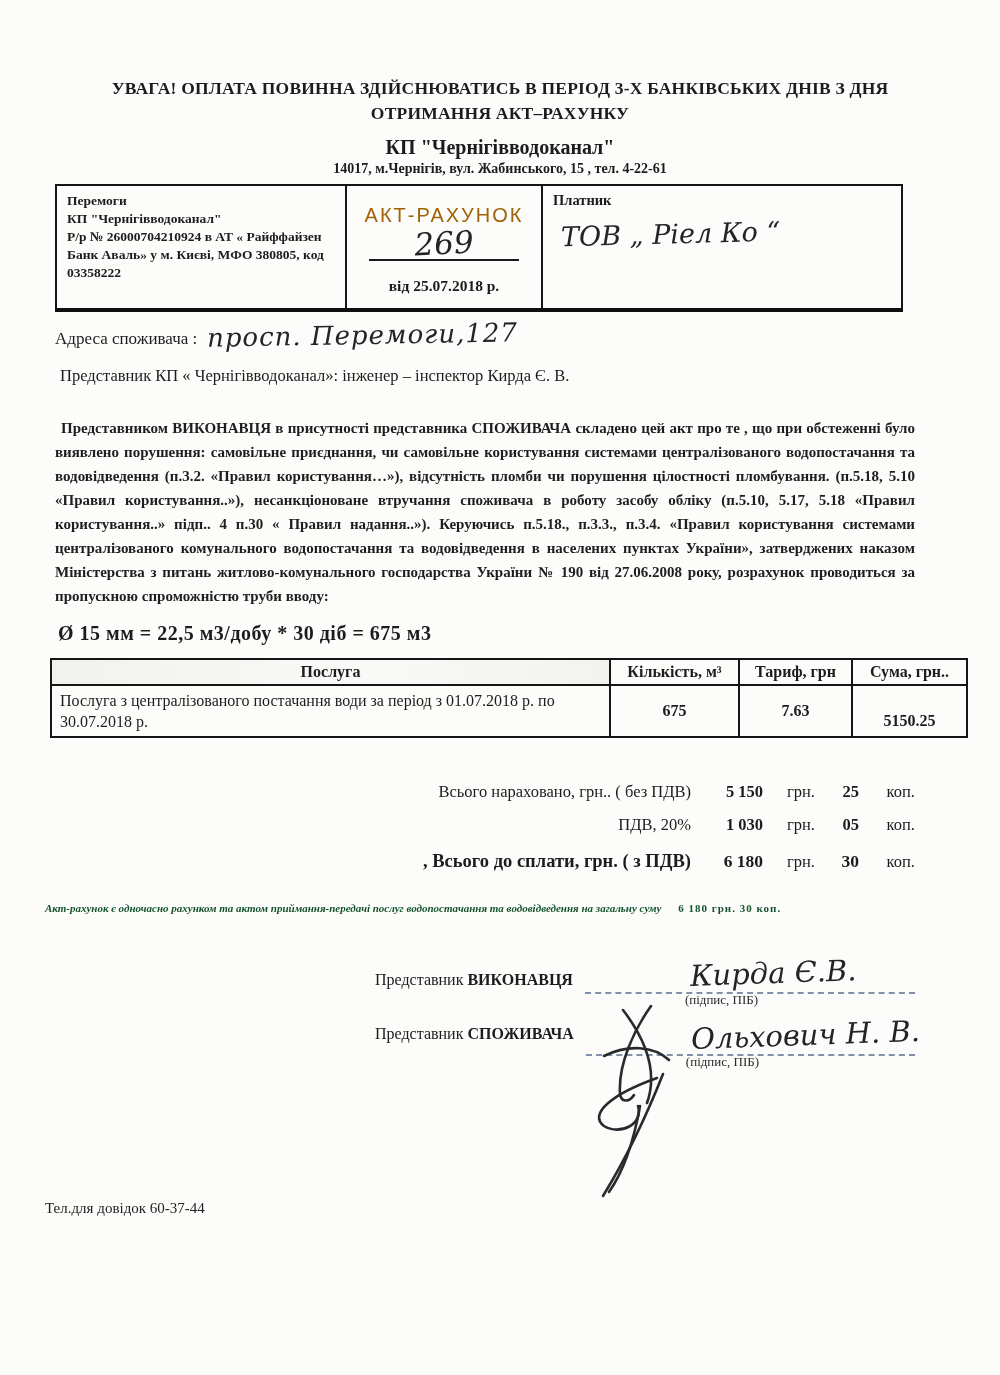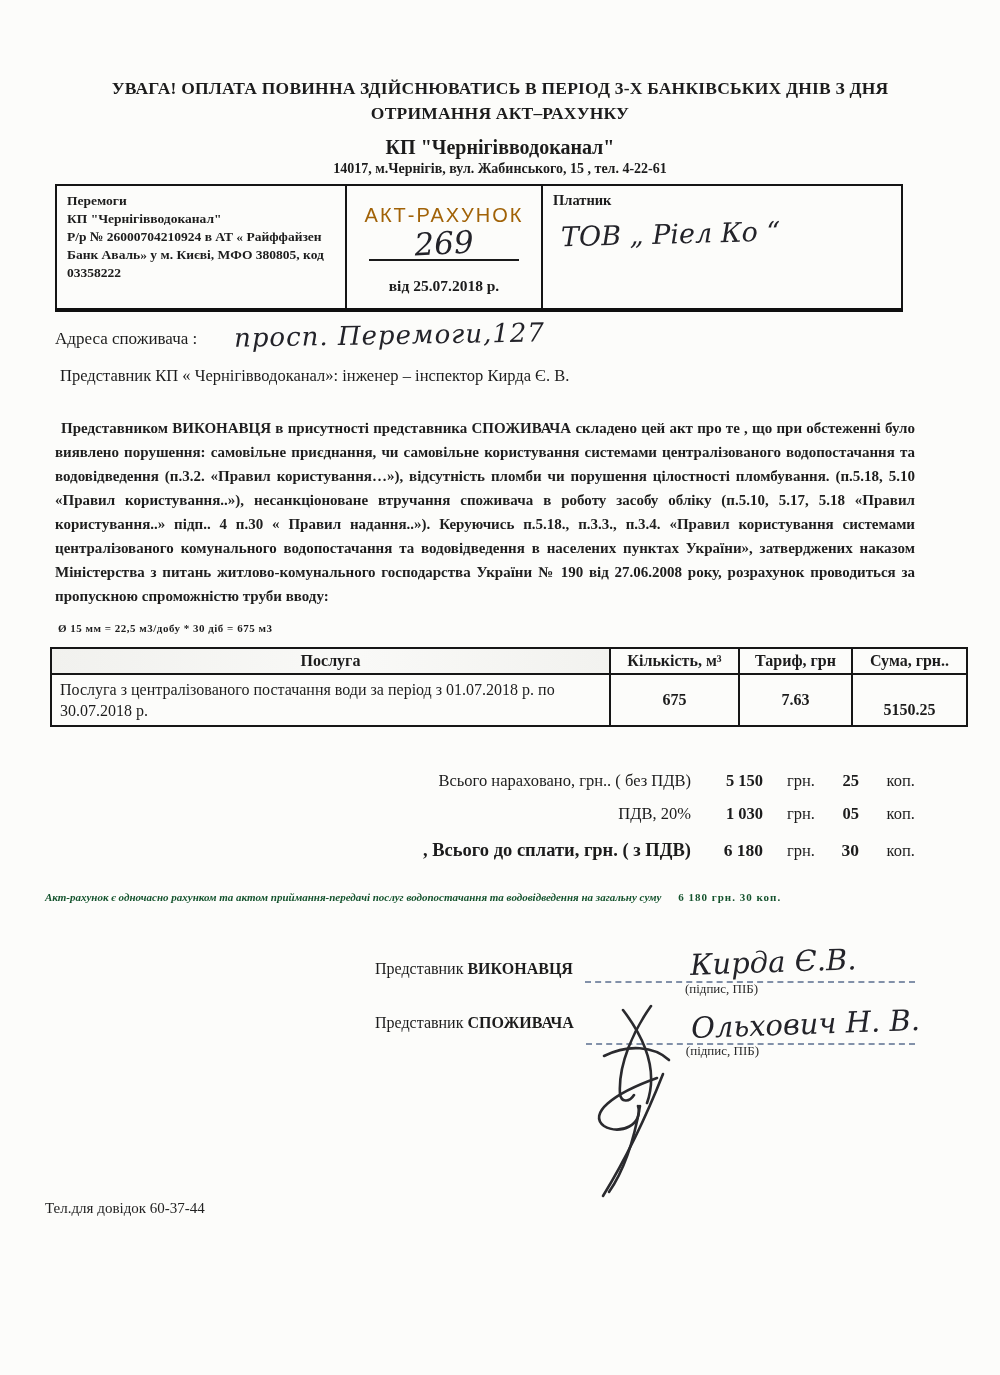--- a/index.html
+++ b/index.html
@@ -85,35 +85,35 @@
   
   .hand {
     font-family: "DejaVu Serif", cursive;
     font-style: italic;
     color: #232329;
   }
 
   
   .consumer-row { margin: 22px 0 0 55px; font-size: 17px; display: flex; align-items: baseline; }
   .consumer-row .hand { font-size: 28px; margin-left: 10px; letter-spacing: 1px; transform: rotate(-1deg); white-space: nowrap; }
-  .address-row { margin: 8px 0 0 55px; font-size: 17px; display: flex; align-items: baseline; gap: 27px; }
+  .address-row { margin: 8px 0 0 55px; font-size: 17px; display: flex; align-items: baseline; }
   .address-row .hand { font-size: 26px; margin-left: 10px; letter-spacing: 1px; transform: rotate(-1deg); }
   .rep-line { margin: 16px 0 0 60px; font-size: 16.5px; }
 
   
   .paragraph {
     margin: 30px 85px 0 55px;
     text-align: justify;
     font-weight: 700;
     font-size: 15px;
     line-height: 24px;
     text-indent: 6px;
     color: #1e1e1e;
   }
-  .formula { margin: 14px 0 0 58px; font-weight: 700; font-size: 11px; letter-spacing: 0.5px; }
+  .formula { margin: 14px 0 0 58px; font-weight: 700; font-size: 20px; letter-spacing: 0.5px; }
 
   
   .service-table {
     margin: 13px 0 0 50px;
     width: 870px;
     border-collapse: collapse;
     table-layout: fixed;
   }
   .service-table th, .service-table td {
     border: 2px solid #161616;

